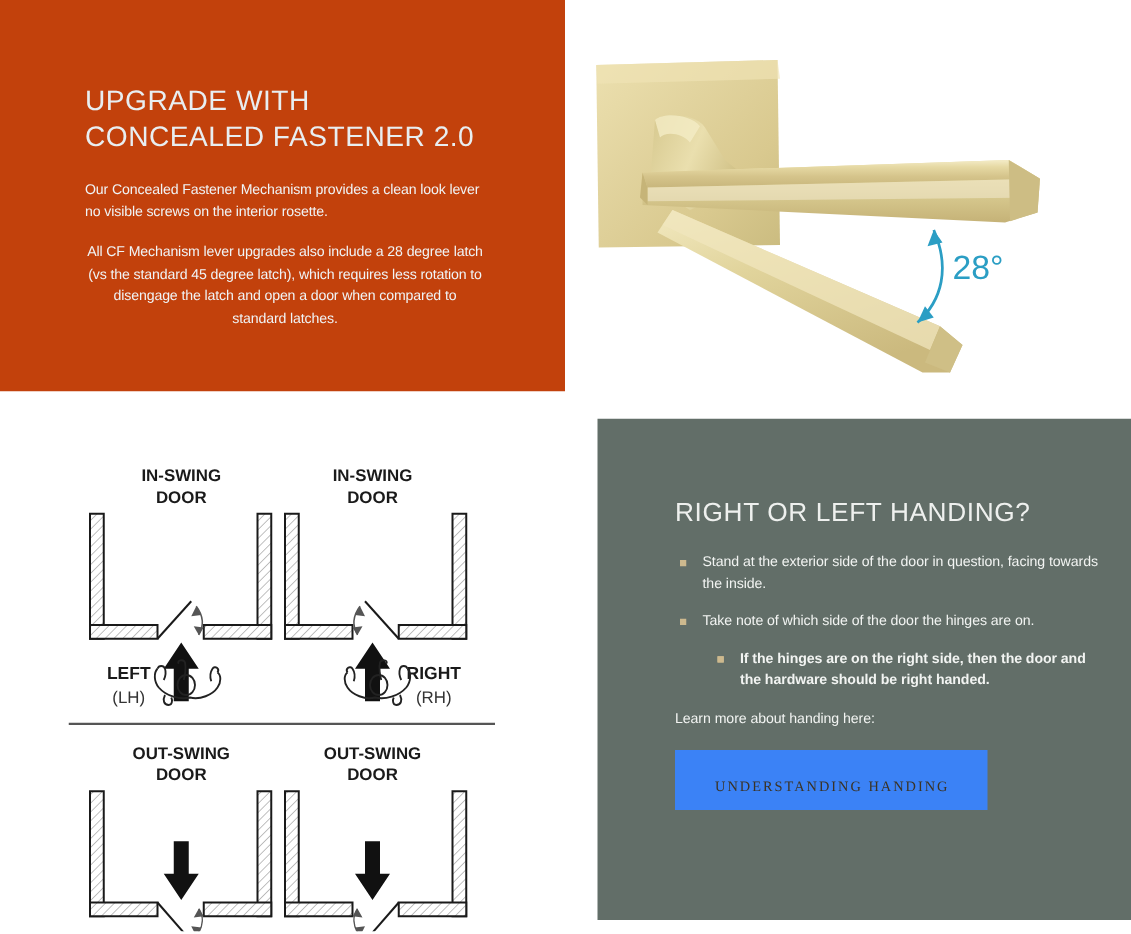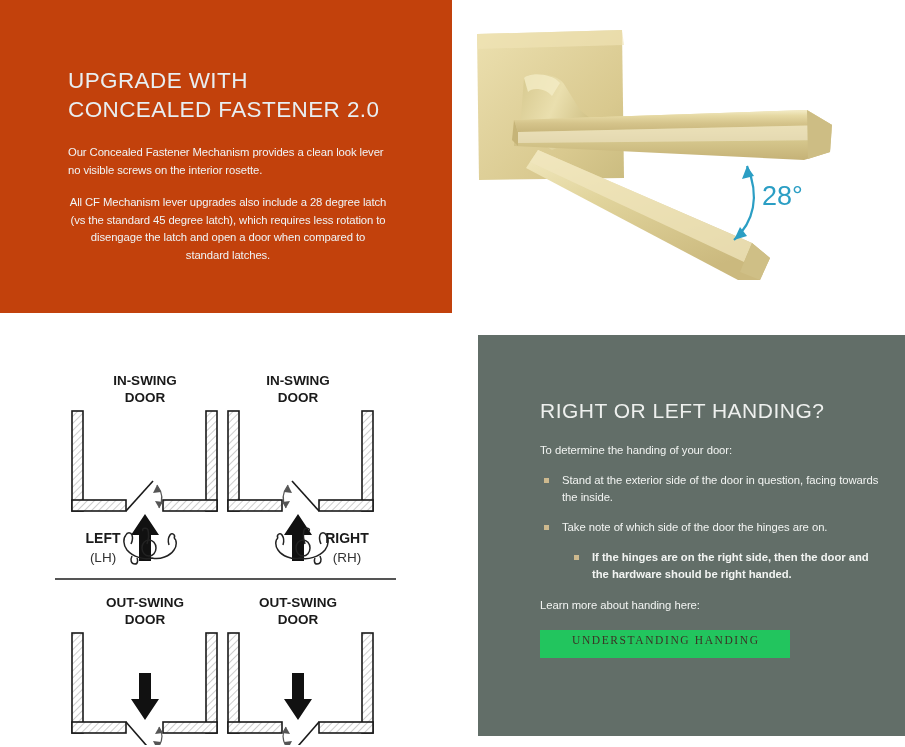--- a/index.html
+++ b/index.html
@@ -24,21 +24,21 @@
     font-family:"Liberation Sans", sans-serif;
   }
   .blue-p{
     color:#f0f4f6;font-size:11.3px;line-height:17.5px;
     margin:0 0 15px 0;font-weight:400;letter-spacing:-.1px;
   }
   .blue-p:last-child{margin-bottom:0;text-align:center;}
 
   
   .photo{
-    position:absolute;left:452px;top:0;width:453px;height:313px;
+    position:absolute;left:452px;top:18px;width:453px;height:313px;
     background:#ffffff;overflow:hidden;
   }
   .photo svg{position:absolute;left:0;top:0;}
 
   
   .diagram{
     position:absolute;left:0;top:313px;width:452px;height:384px;
     background:#ffffff;overflow:hidden;margin-top:48px;
   }
   .diagram svg{position:absolute;left:0;top:0;}
@@ -75,25 +75,25 @@
   ul.g-sub > li:last-child{margin-bottom:0;font-weight:bold;}
   ul.g-sub > li > .bullet{
     position:absolute;left:12px;top:6px;width:5px;height:5px;
     background:#cdb98e;display:block;
   }
   .green-learn{
     color:#f2f4f2;font-size:11.3px;line-height:17px;margin:14px 0 16px 0;
     letter-spacing:-.05px;
   }
   .cta{
-    display:inline-block;background:#22c55e;color:#3b3325;
+    display:inline-block;background:#3b82f6;color:#3b3325;
     border:0;cursor:pointer;
     font-family:"Liberation Serif", serif;
     font-size:11.5px;letter-spacing:1.6px;
-    padding:4px 30px 12px 32px;
+    padding:24px 30px 12px 32px;
     min-width:117px;
   }
 </style>
 </head>
 <body>
 
 <div class="stage">
 
   <section class="panel-blue">
     <div class="blue-inner">
@@ -280,21 +280,20 @@
           <ellipse cx="27" cy="19" rx="7" ry="8"></ellipse>
           <path d="M10 27 C8 31, 9 35, 13 35 C16 35, 16 31, 15 29"></path>
         </g>
       </g>
     </svg>
   </section>
 
   <section class="panel-green">
     <div class="green-inner">
       <h2 class="green-title">RIGHT OR LEFT HANDING?</h2>
-      <p class="green-lead">To determine the handing of your door:</p>
 
       <ul class="g-list">
         <li>
           <span class="bullet"></span>
           <span>Stand at the exterior side of the door in question, facing towards the inside.</span>
         </li>
         <li>
           <span class="bullet"></span>
           <span>Take note of which side of the door the hinges are on.</span>
           <ul class="g-sub">

